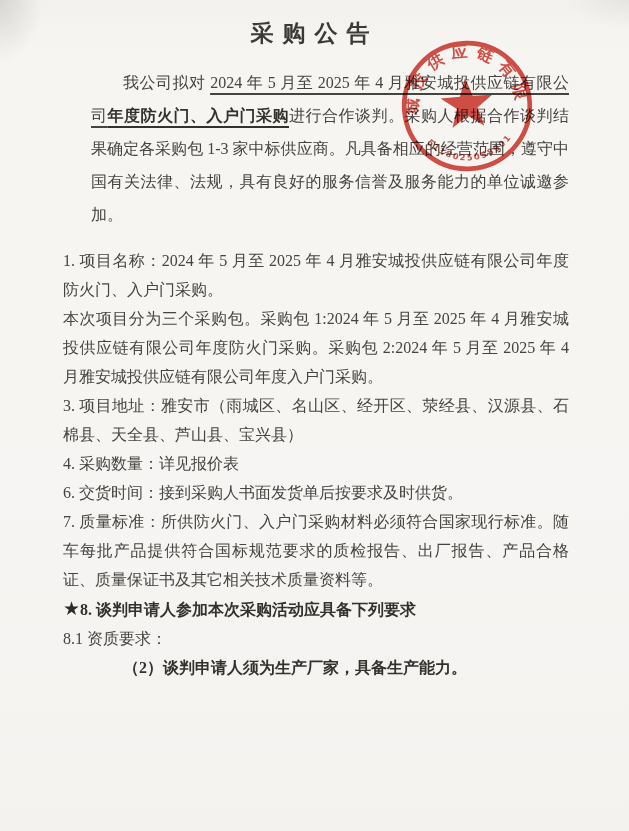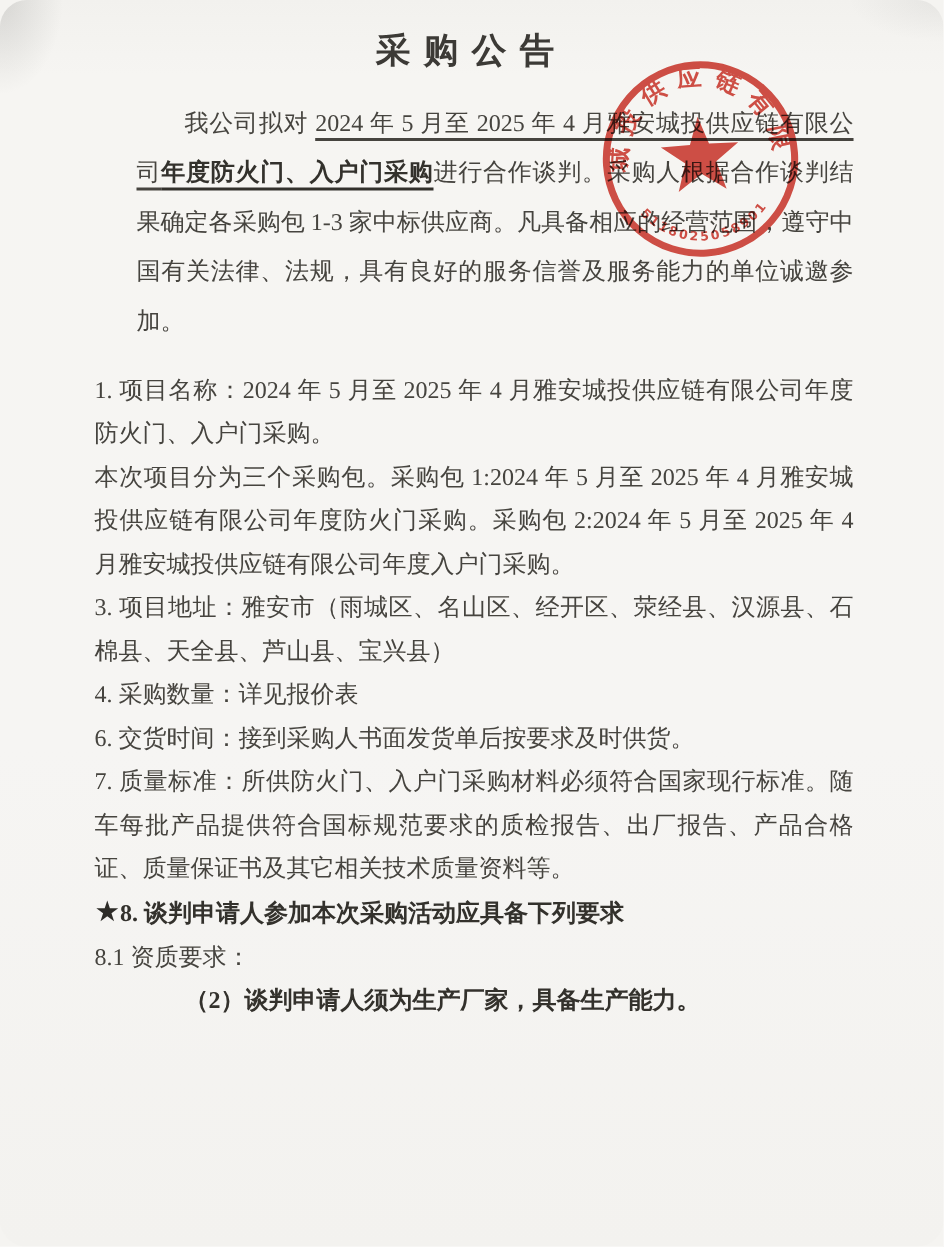--- a/index.html
+++ b/index.html
@@ -9,21 +9,20 @@
     background: #f5f4f1;
     position: relative;
     overflow: hidden;
   }
   .page {
     position: absolute; inset: 0;
     background:
       radial-gradient(ellipse 60px 90px at 0px 0px, rgba(90,90,88,.18), rgba(0,0,0,0) 70%),
       radial-gradient(ellipse 90px 40px at 100% 0px, rgba(120,120,118,.10), rgba(0,0,0,0) 70%),
       linear-gradient(180deg, #f2f1ee 0%, #f6f5f2 6%, #f6f5f3 60%, #f3f2ef 100%);
-    border-radius: 18px;
   }
   .doc-title {
     position: absolute; top: 18px; left: 0; width: 100%;
     text-align: center;
     font-size: 23px; font-weight: bold; color: #3c3a36;
     letter-spacing: 9px;
     margin: 0;
   }
   .doc-body {
     position: absolute; top: 66px; left: 63px; width: 506px;

